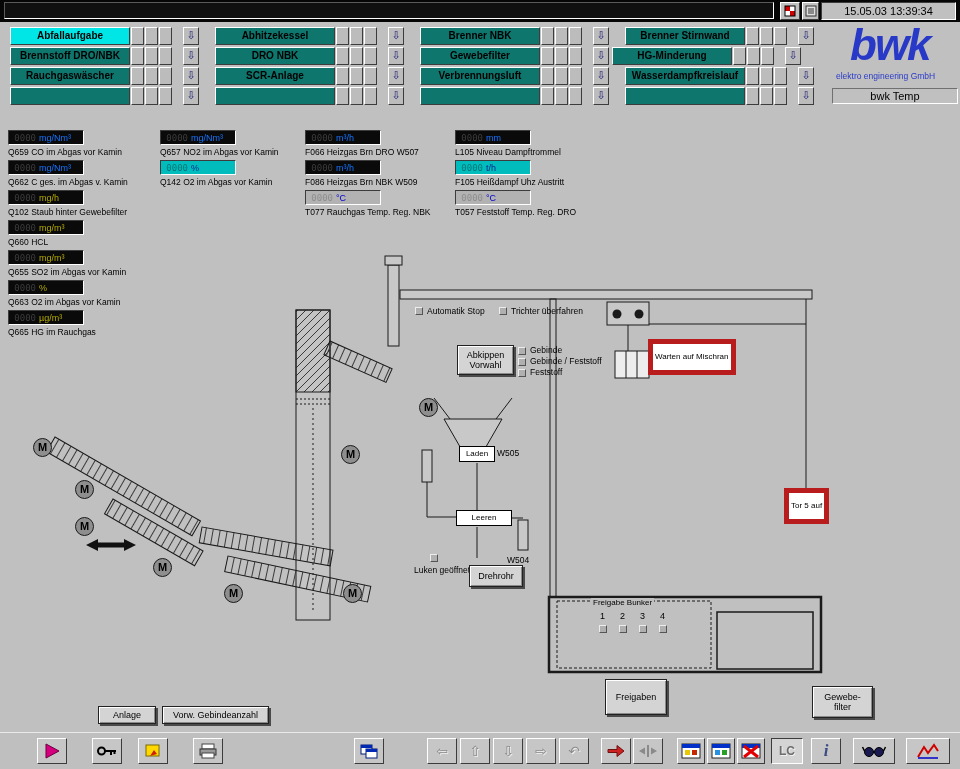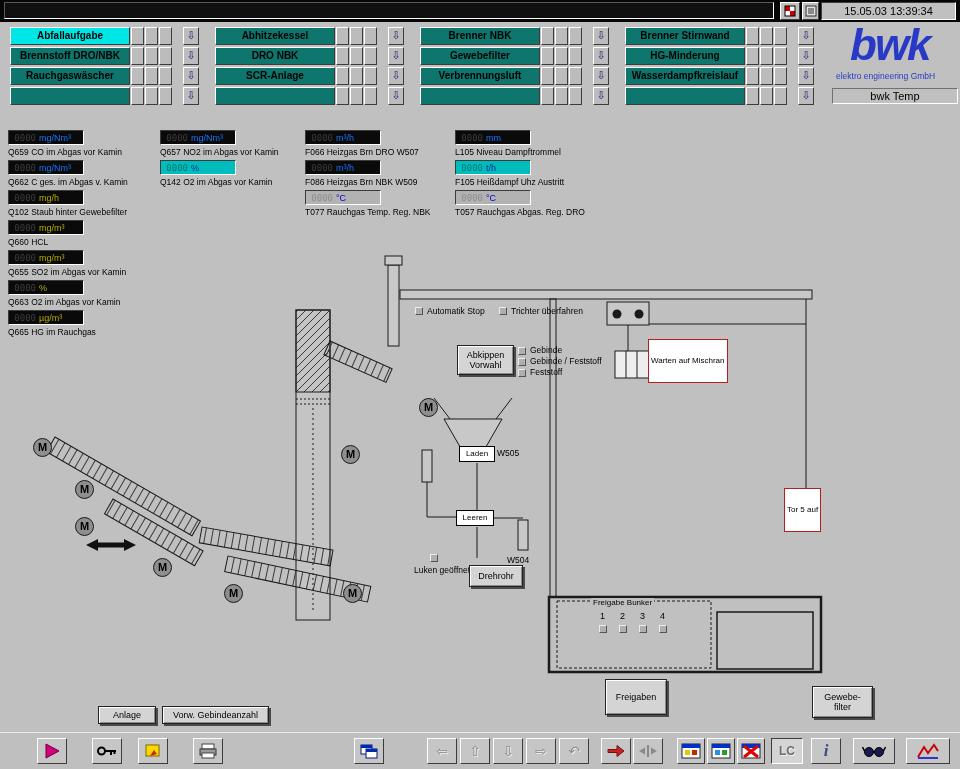--- a/index.html
+++ b/index.html
@@ -31,21 +31,21 @@
   .s-light .dval{color:#8e8e8e}
   .dunit{font-size:9px;font-weight:normal;white-space:nowrap}
   .u-blue{color:#1473ff}
   .u-yellow{color:#b4aa00}
   .u-navy{color:#002890}
   .u-lblue{color:#0000d0}
   .mlabel{font-size:8.5px;margin-top:2px;white-space:nowrap}
   
   #schematic{position:absolute;left:0;top:0;width:960px;height:769px;pointer-events:none}
   .dlabel{position:absolute;font-size:8.5px;white-space:nowrap;z-index:3}
-  .wbox{position:absolute;font-size:8px;background:#fff;border:1px solid #b91c1c;padding:16px 2px;line-height:10px;white-space:nowrap;z-index:3}
+  .wbox{position:absolute;font-size:8px;background:#fff;border:5px solid #b91c1c;padding:8px 2px;line-height:10px;white-space:nowrap;z-index:3}
   .pbox{position:absolute;background:#fff;border:1px solid #000;font-size:8px;text-align:center;line-height:13px;box-sizing:border-box;z-index:3}
   .ind{position:absolute;width:8px;height:8px;background:#b0b0b0;border:1px solid;border-color:#ededed #555 #555 #ededed;box-sizing:border-box;z-index:3}
   .dbtn{position:absolute;background:#d4d4d4;border:1px solid #222;box-shadow:inset 1px 1px 0 #fff,inset -1px -1px 0 #8a8a8a,2px 2px 0 #4a4a4a;font-size:9px;display:flex;flex-direction:column;align-items:center;justify-content:center;line-height:10px;padding:0;box-sizing:border-box;z-index:3;font-family:"Liberation Sans",sans-serif;color:#000}
   .motor{position:absolute;width:19px;height:19px;border-radius:50%;background:#8e8e8e;border:1.5px solid #1a1a1a;font-size:11px;font-weight:bold;text-align:center;line-height:16px;box-sizing:border-box;z-index:3}
   .bnum{position:absolute;font-size:9px;z-index:3}
   
   #toolbar{position:absolute;left:0;top:732px;width:960px;height:37px;background:#bfbfbf;border-top:1px solid #eaeaea;box-sizing:border-box}
   .tb{position:absolute;top:5px;width:30px;height:26px;background:#c6c6c6;border:1px solid;border-color:#fff #3c3c3c #3c3c3c #fff;display:flex;align-items:center;justify-content:center;padding:0;box-sizing:border-box}
   .tb.pressed{border-color:#3c3c3c #fff #fff #3c3c3c;background:#d4d4d4}
   .tglyph{font-size:14px;color:#8c8c8c;text-shadow:1px 1px 0 #f0f0f0;font-family:"DejaVu Sans",sans-serif}
@@ -120,21 +120,21 @@
     <div class="navind"></div>
     <div class="navarrow">⇩</div>
   </div>
 <div class="navcell" style="left:420px;top:47px">
     <div class="navbtn">Gewebefilter</div>
     <div class="navind"></div>
     <div class="navind"></div>
     <div class="navind"></div>
     <div class="navarrow">⇩</div>
   </div>
-<div class="navcell" style="left:625px;top:47px">
+<div class="navcell" style="left:612px;top:47px">
     <div class="navbtn">HG-Minderung</div>
     <div class="navind"></div>
     <div class="navind"></div>
     <div class="navind"></div>
     <div class="navarrow">⇩</div>
   </div>
 
 <div class="navcell" style="left:10px;top:67px">
     <div class="navbtn">Rauchgaswäscher</div>
     <div class="navind"></div>
@@ -293,21 +293,21 @@
       <span class="dval">0000</span>
       <span class="dunit u-navy">t/h</span>
     </div>
   <div class="mlabel">F105 Heißdampf Uhz Austritt</div>
 </div>
 <div class="meas" style="left:455px;top:190px">
   <div class="disp s-light">
       <span class="dval">0000</span>
       <span class="dunit u-lblue">°C</span>
     </div>
-  <div class="mlabel">T057 Rauchgas Abgas. Reg. DRO</div>
+  <div class="mlabel">T057 Feststoff Temp. Reg. DRO</div>
 </div>
 
 <svg id="schematic" viewBox="0 0 960 769">
   <defs>
     <pattern id="rungs" width="7" height="26" patternUnits="userSpaceOnUse">
       <line x1="3.5" y1="0" x2="3.5" y2="26" stroke="#3a3a3a" stroke-width="1"></line>
     </pattern>
     <pattern id="hatch45" width="8" height="8" patternUnits="userSpaceOnUse">
       <path d="M0,8 L8,0" stroke="#3a3a3a" stroke-width="1" fill="none"></path>
     </pattern>
@@ -395,21 +395,21 @@
 <div class="ind" style="left:518px;top:358px"></div>
 <div class="dlabel" style="left:530px;top:356px">Gebinde / Feststoff</div>
 <div class="ind" style="left:518px;top:369px"></div>
 <div class="dlabel" style="left:530px;top:367px">Feststoff</div>
 
 <div class="wbox" style="left:648px;top:339px">Warten auf Mischran</div>
 <div class="wbox" style="left:784px;top:488px">Tor 5 auf</div>
 
 <div class="pbox" style="left:459px;top:446px;width:36px;height:16px">Laden</div>
 <div class="dlabel" style="left:497px;top:448px">W505</div>
-<div class="pbox" style="left:456px;top:510px;width:38px;height:16px">Leeren</div>
+<div class="pbox" style="left:456px;top:510px;width:56px;height:16px">Leeren</div>
 <div class="dlabel" style="left:507px;top:555px">W504</div>
 
 <div class="ind" style="left:430px;top:554px"></div>
 <div class="dlabel" style="left:414px;top:565px">Luken geöffnet</div>
 <button class="dbtn" style="left:469px;top:565px;width:54px;height:22px">
   <span>Drehrohr</span>
 </button>
 
 <div class="dlabel" style="left:591px;top:598px;font-size:8px;background:#c0c0c0;padding:0 2px">Freigabe Bunker</div>
 <div class="bnum" style="left:600px;top:611px">1</div>

